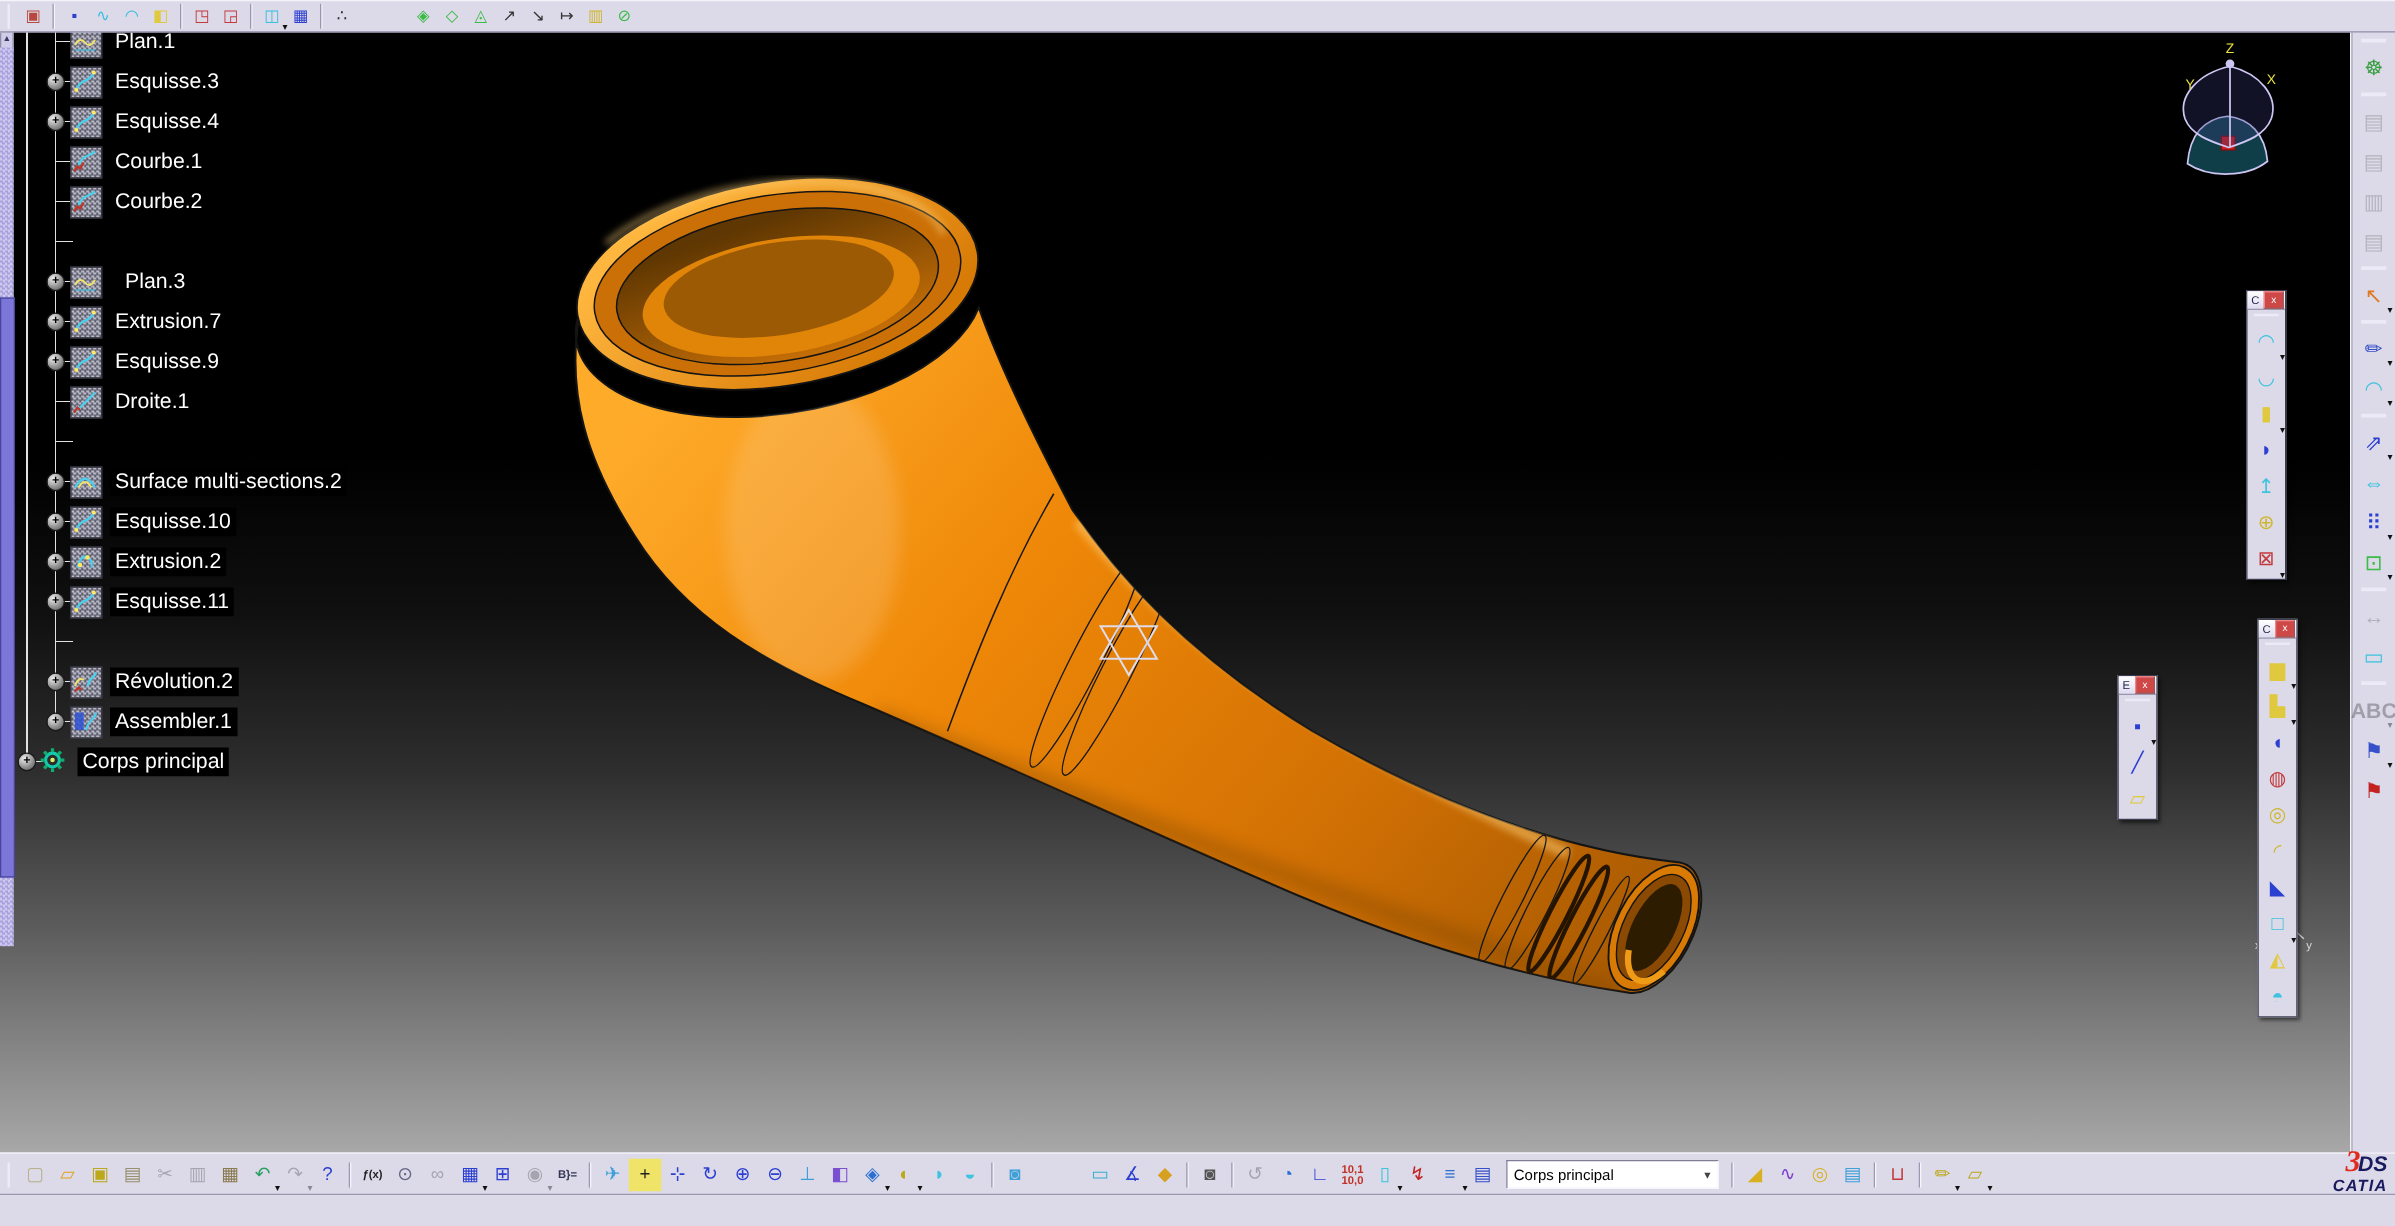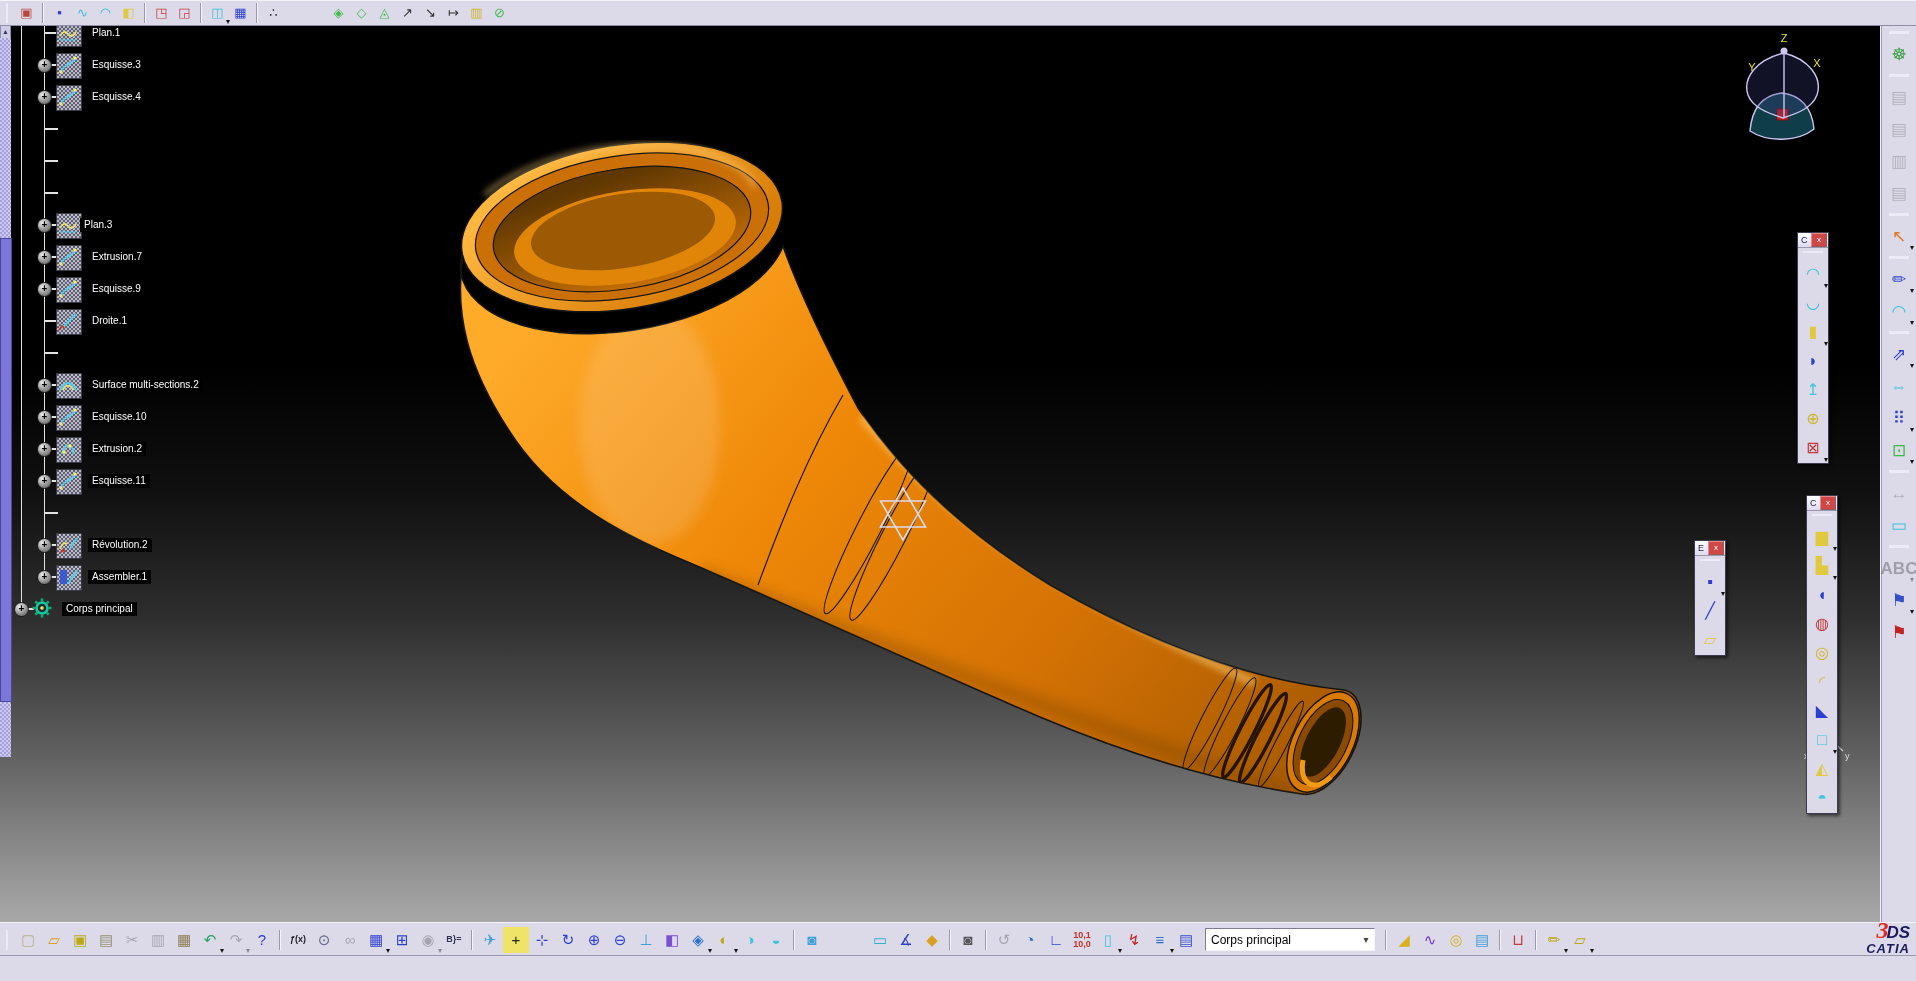--- a/index.html
+++ b/index.html
@@ -47,21 +47,21 @@
         line-height:12px;text-align:center;z-index:2;}
   .ticon{position:absolute;width:24px;height:24px;
         background:repeating-conic-gradient(#b9b9c9 0% 25%, #60606e 0% 50%) 0 0/4px 4px;
         border:1px solid #3a3a46;}
   .ticon.noChk{background:none;border:none;}
   .ticon svg{position:absolute;left:0;top:0;}
   .ticon .c{stroke:#49d0ee;stroke-width:1.8;fill:none;}
   .ticon .y{stroke:#efe36a;stroke-width:1.6;fill:none;}
   .ticon .r{stroke:#c23326;stroke-width:1.7;fill:none;}
   .ticon .yf{fill:#ffe95e;}
-  .tlabel{position:absolute;background:#000;color:#fff;font-size:10px;
+  .tlabel{position:absolute;background:#000;color:#fff;font-size:17px;
           padding:1px 4px 2px 4px;white-space:nowrap;}
 
   
   .float-tb{position:absolute;width:30px;background:#dcdae9;border:1px solid #3c3c50;
             box-shadow:2px 2px 3px rgba(0,0,0,.55);z-index:6;}
   .ft-title{height:14px;display:flex;align-items:center;background:linear-gradient(#ffffff,#dedbf0);
             border-bottom:1px solid #9a98b0;}
   .ft-title b{flex:1;font-size:9px;font-weight:normal;color:#22224a;padding-left:3px;overflow:hidden;}
   .ft-close{width:14px;height:12px;margin-right:1px;background:#cf4848;border:1px outset #e88;
             color:#fff;font-size:8px;line-height:11px;text-align:center;flex:none;}
@@ -318,29 +318,47 @@
           <div class="texp" style="left: 37px; top: 9px;">+</div>
           <div class="ticon" style="left: 56px; top: 4px;">
             <svg width="22" height="22" viewBox="0 0 22 22">
               <path d="M4 18 C 8 8 14 13 18 4" class="c"></path>
               <circle cx="4" cy="18" r="1.6" class="yf"></circle>
               <circle cx="18" cy="4" r="1.6" class="yf"></circle>
             </svg>
           </div>
           <div class="tlabel" style="left: 88px;">Esquisse.4</div>
         </div>
+        <div class="trow" style="top: 88px;">
+          <div class="ticon" style="left: 56px; top: 4px;">
+            <svg width="22" height="22" viewBox="0 0 22 22">
+              <path d="M6 14 C 9 5 15 8 19 3" class="c"></path>
+              <path d="M2 19 l3 -4 2 2 3 -5" class="r"></path>
+            </svg>
+          </div>
+          <div class="tlabel" style="left: 88px;">Courbe.1</div>
+        </div>
+        <div class="trow" style="top: 120px;">
+          <div class="ticon" style="left: 56px; top: 4px;">
+            <svg width="22" height="22" viewBox="0 0 22 22">
+              <path d="M6 14 C 9 5 15 8 19 3" class="c"></path>
+              <path d="M2 19 l3 -4 2 2 3 -5" class="r"></path>
+            </svg>
+          </div>
+          <div class="tlabel" style="left: 88px;">Courbe.2</div>
+        </div>
         <div class="trow" style="top: 184px;">
           <div class="texp" style="left: 37px; top: 9px;">+</div>
           <div class="ticon" style="left: 56px; top: 4px;">
             <svg width="22" height="22" viewBox="0 0 22 22">
               <path d="M3 14 q4 -7 8 -2 q4 5 8 -2" class="y"></path>
               <path d="M3 18 h16" class="c" opacity=".55"></path>
             </svg>
           </div>
-          <div class="tlabel" style="left: 80px;">Plan.3</div>
+          <div class="tlabel" style="left: 96px;">Plan.3</div>
         </div>
         <div class="trow" style="top: 216px;">
           <div class="texp" style="left: 37px; top: 9px;">+</div>
           <div class="ticon" style="left: 56px; top: 4px;">
             <svg width="22" height="22" viewBox="0 0 22 22">
               <path d="M4 18 C 8 8 14 13 18 4" class="c"></path>
               <circle cx="4" cy="18" r="1.6" class="yf"></circle>
               <circle cx="18" cy="4" r="1.6" class="yf"></circle>
             </svg>
           </div>

